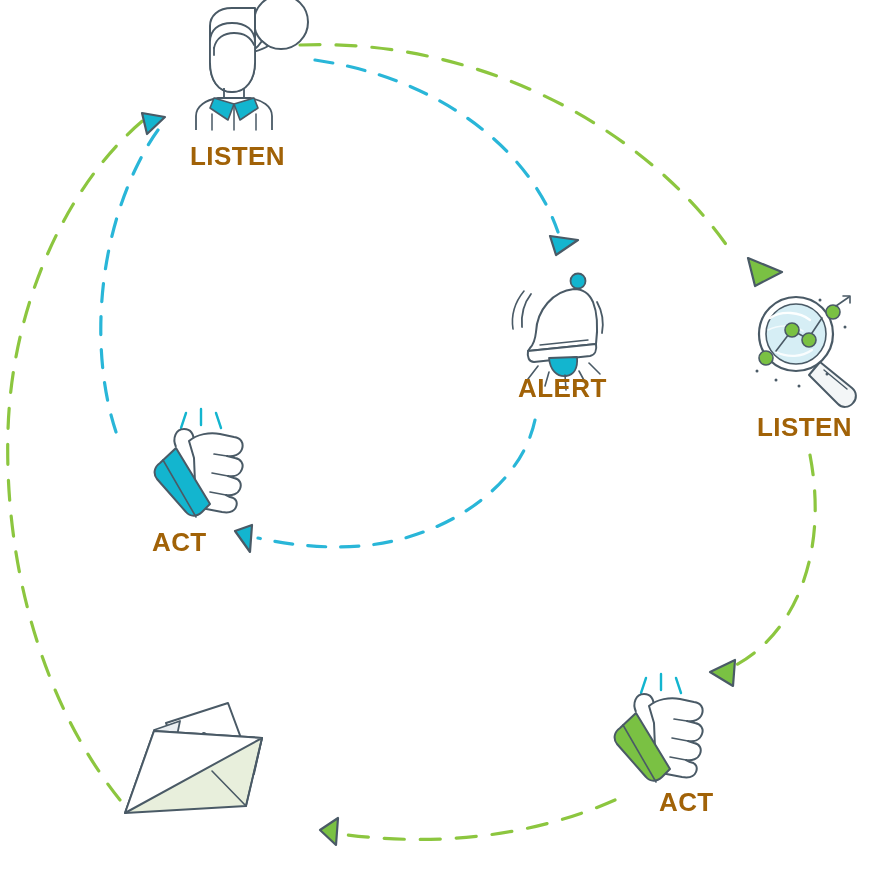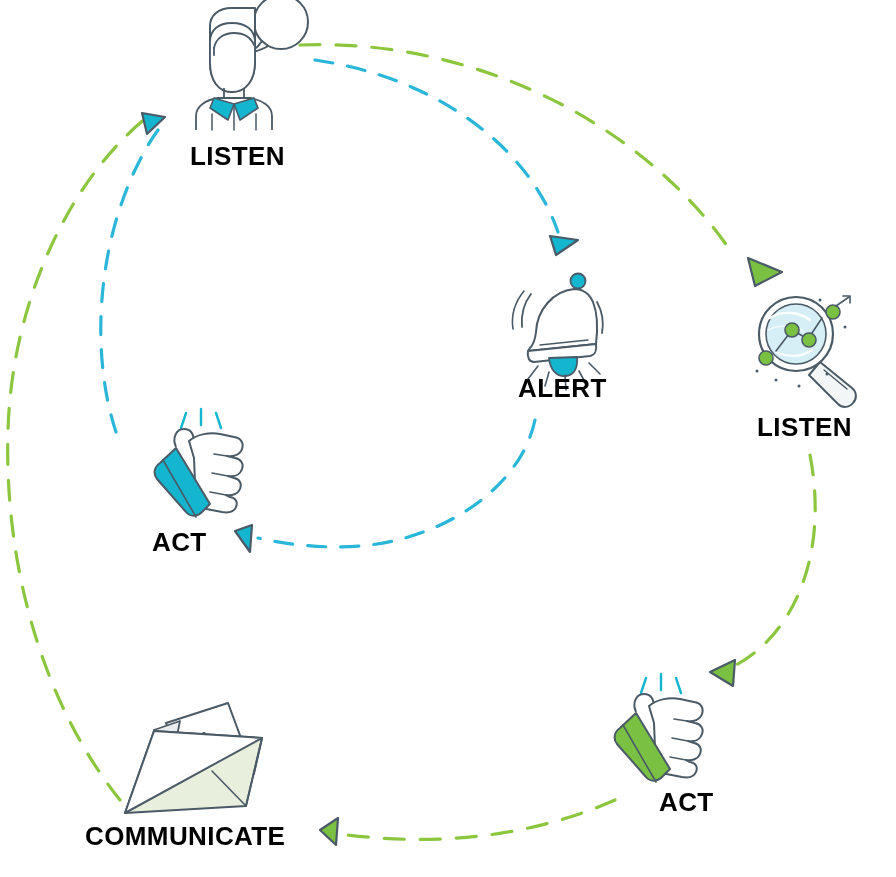--- a/index.html
+++ b/index.html
@@ -22,21 +22,21 @@
   }
   svg#diagram {
     position: absolute;
     left: 0; top: 0;
     width: 896px;
     height: 877px;
     display: block;
   }
   .node-label {
     position: absolute;
-    color: #000000;
+    color: #a16207;
     font-family: "Liberation Sans", sans-serif;
     font-weight: 700;
     letter-spacing: 0.4px;
     white-space: nowrap;
     user-select: none;
   }
   .lbl-listen      { left: 190px; top: 141px; font-size: 26px; }
   .lbl-alert       { left: 518px; top: 373px; font-size: 26px; }
   .lbl-analyse     { left: 757px; top: 412px; font-size: 26px; }
   .lbl-act-green   { left: 659px; top: 787px; font-size: 26px; }
@@ -273,15 +273,14 @@
   <div class="node-label lbl-listen">LISTEN</div>
 
   <div class="node-label lbl-alert">ALERT</div>
 
   <div class="node-label lbl-act-teal">ACT</div>
 
   <div class="node-label lbl-analyse">LISTEN</div>
 
   <div class="node-label lbl-act-green">ACT</div>
 
-  <div class="node-label lbl-communicate">COMMUNICATE</div>
 
 </div>
 
 </body></html>

